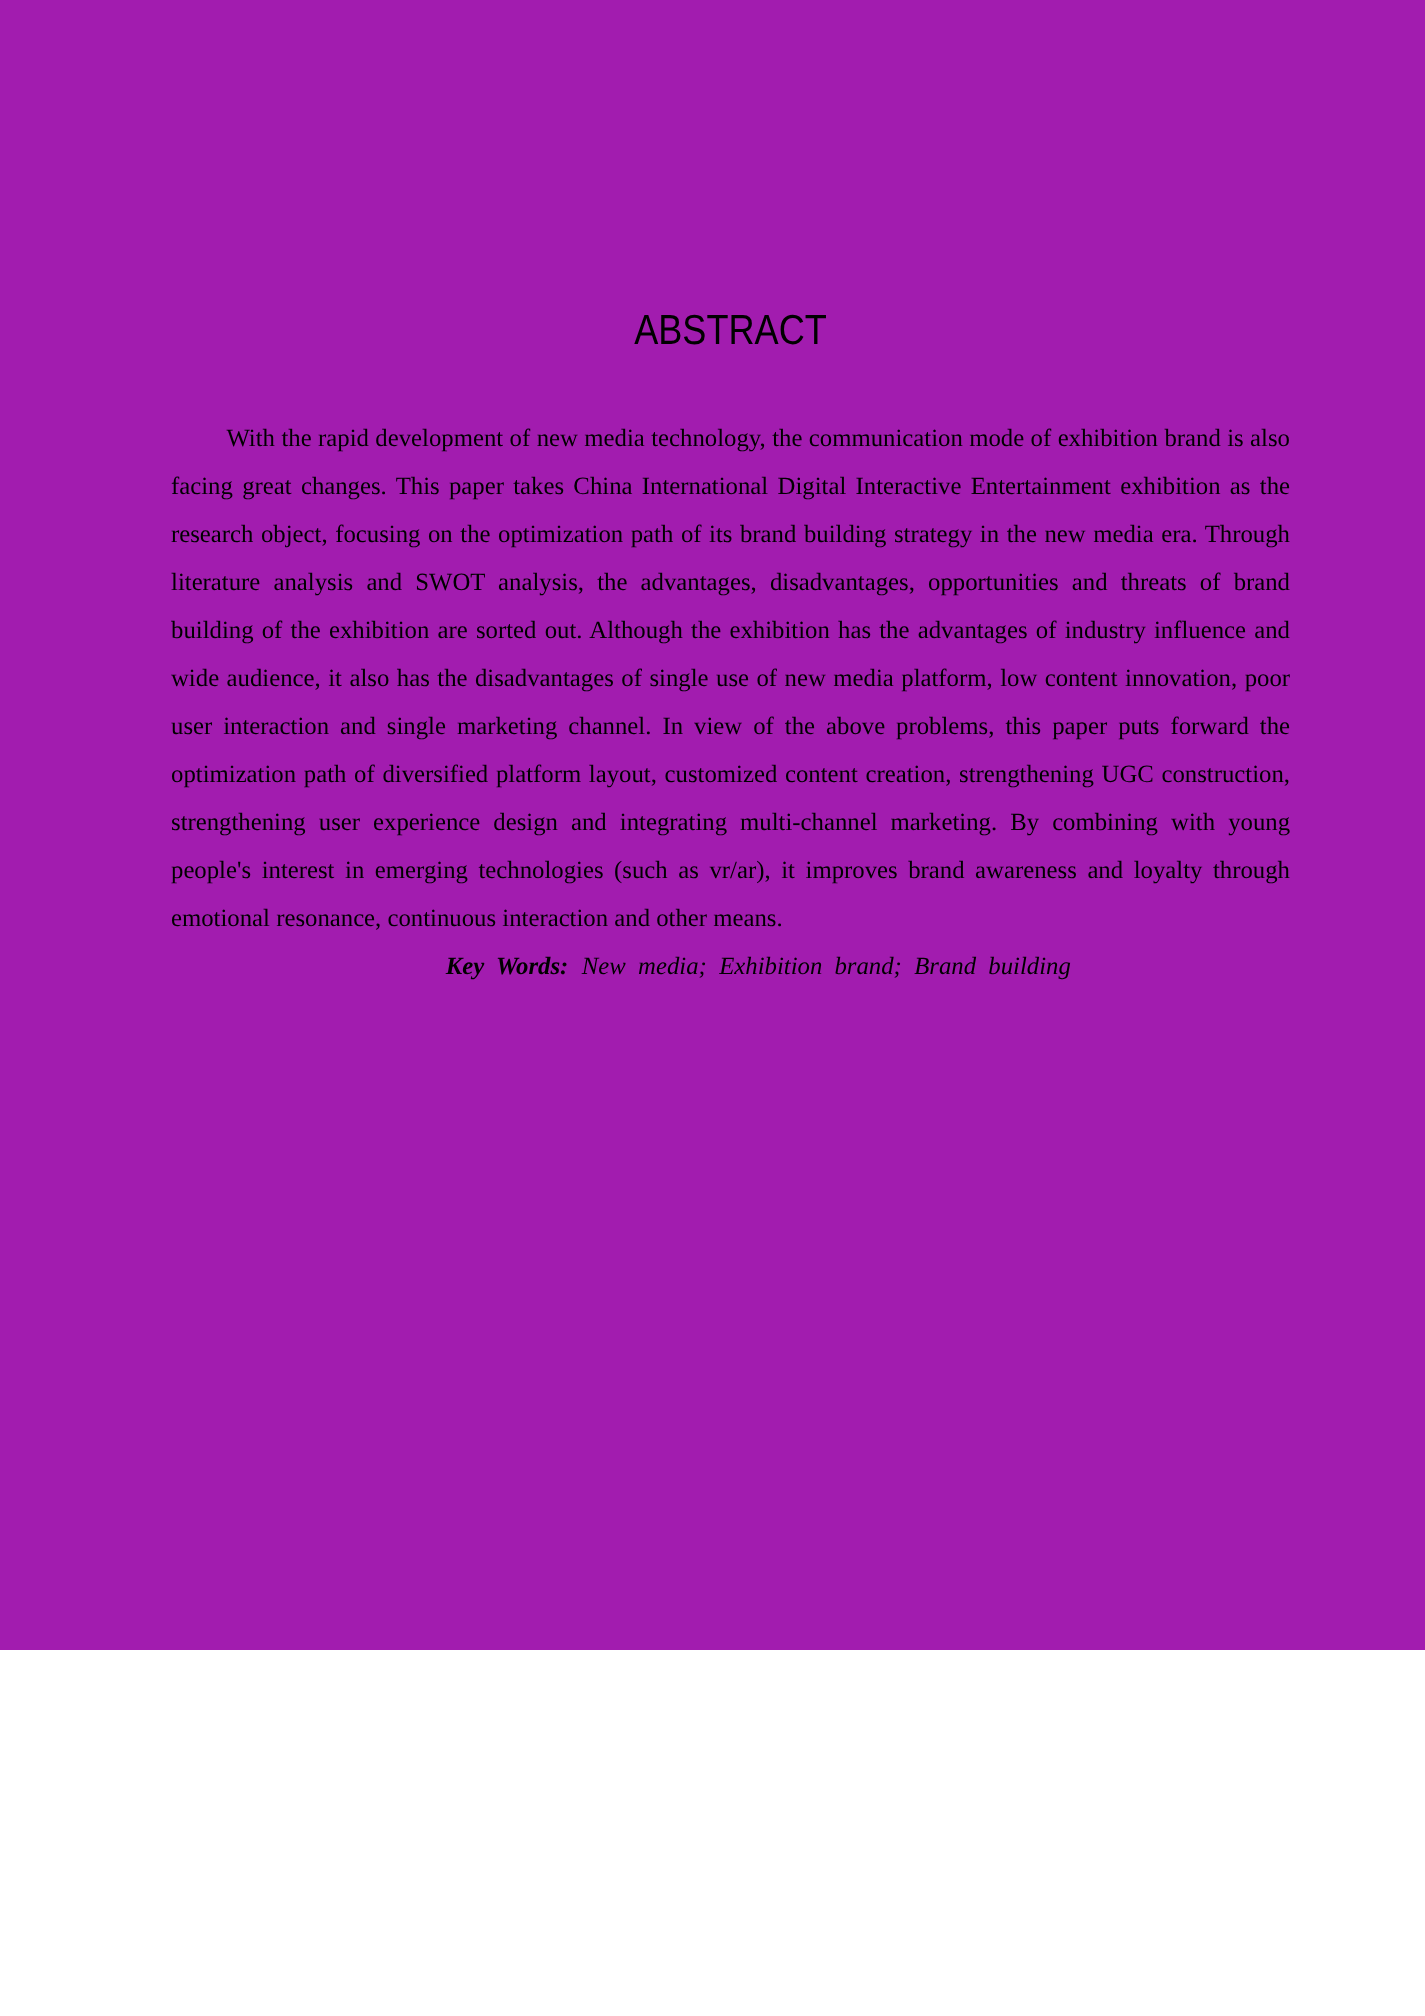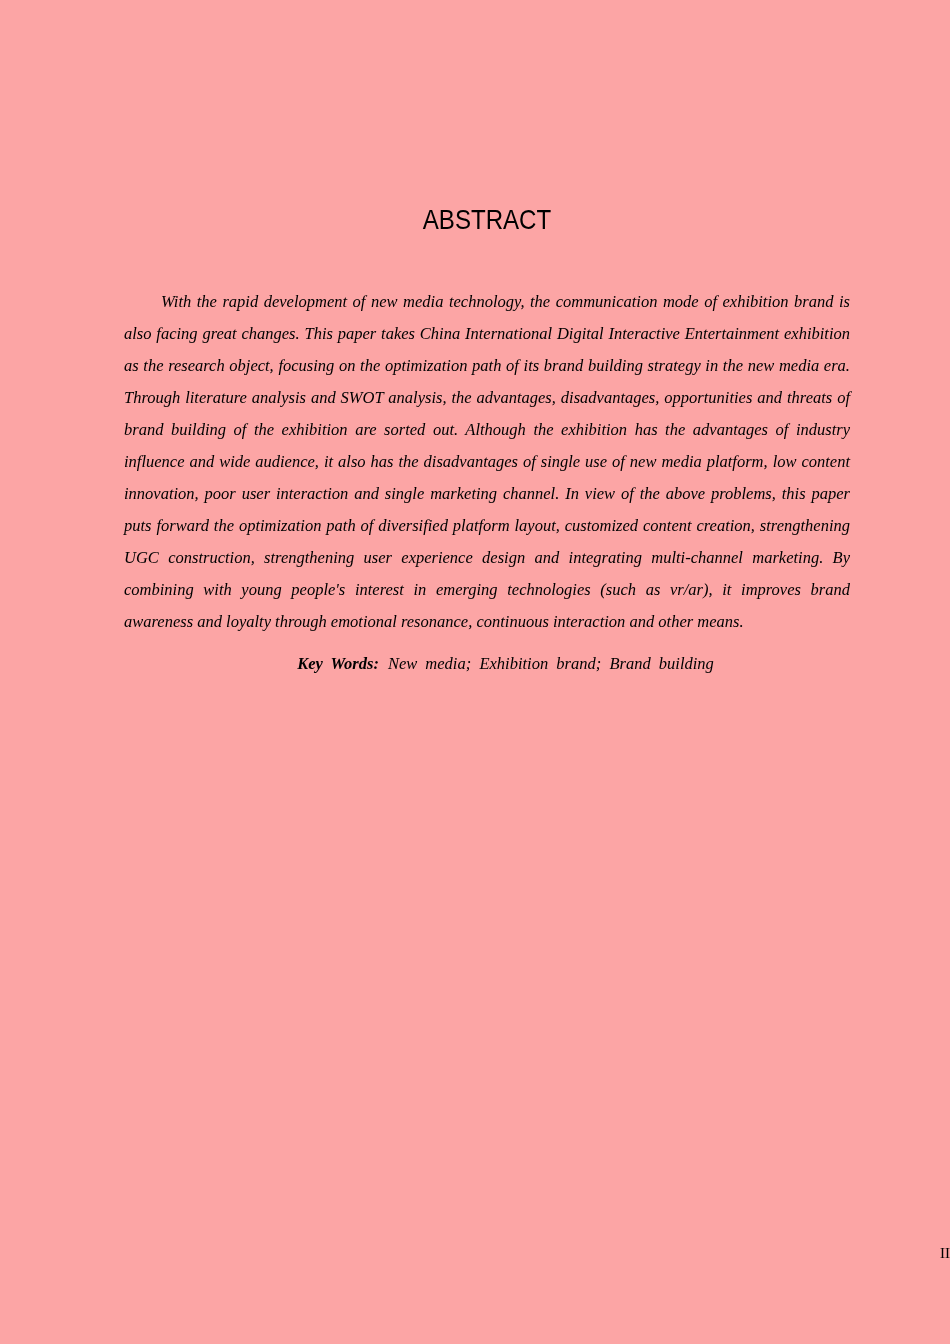--- a/index.html
+++ b/index.html
@@ -3,22 +3,22 @@
 <meta charset="utf-8">
 <style>
   html, body {
     margin: 0;
     padding: 0;
     background: #ffffff;
   }
   .page {
     position: relative;
     width: 950px;
-    height: 1344px;
-    background: #fca5a5;
+    height: 1100px;
+    background: #a21caf;
     overflow: hidden;
     color: #000;
   }
   .doc-title {
     position: absolute;
     top: 204px;
     left: 114px;
     width: 746px;
     margin: 0;
     text-align: center;
@@ -35,25 +35,24 @@
     position: absolute;
     top: 276px;
     left: 114px;
     width: 746px;
     font-family: "Liberation Serif", "DejaVu Serif", serif;
     font-size: 16.5px;
     line-height: 32px;
     color: #000;
   }
   .abstract-para {
-    margin: 10px;
+    margin: 0;
     text-indent: 37px;
     text-align: justify;
     text-align-last: left;
-    font-style: italic;
   }
   .keywords-line {
     margin: 0;
     text-indent: 37px;
     text-align: center;
     word-spacing: 4px;
     font-style: italic;
   }
   .keywords-label {
     font-weight: bold;

